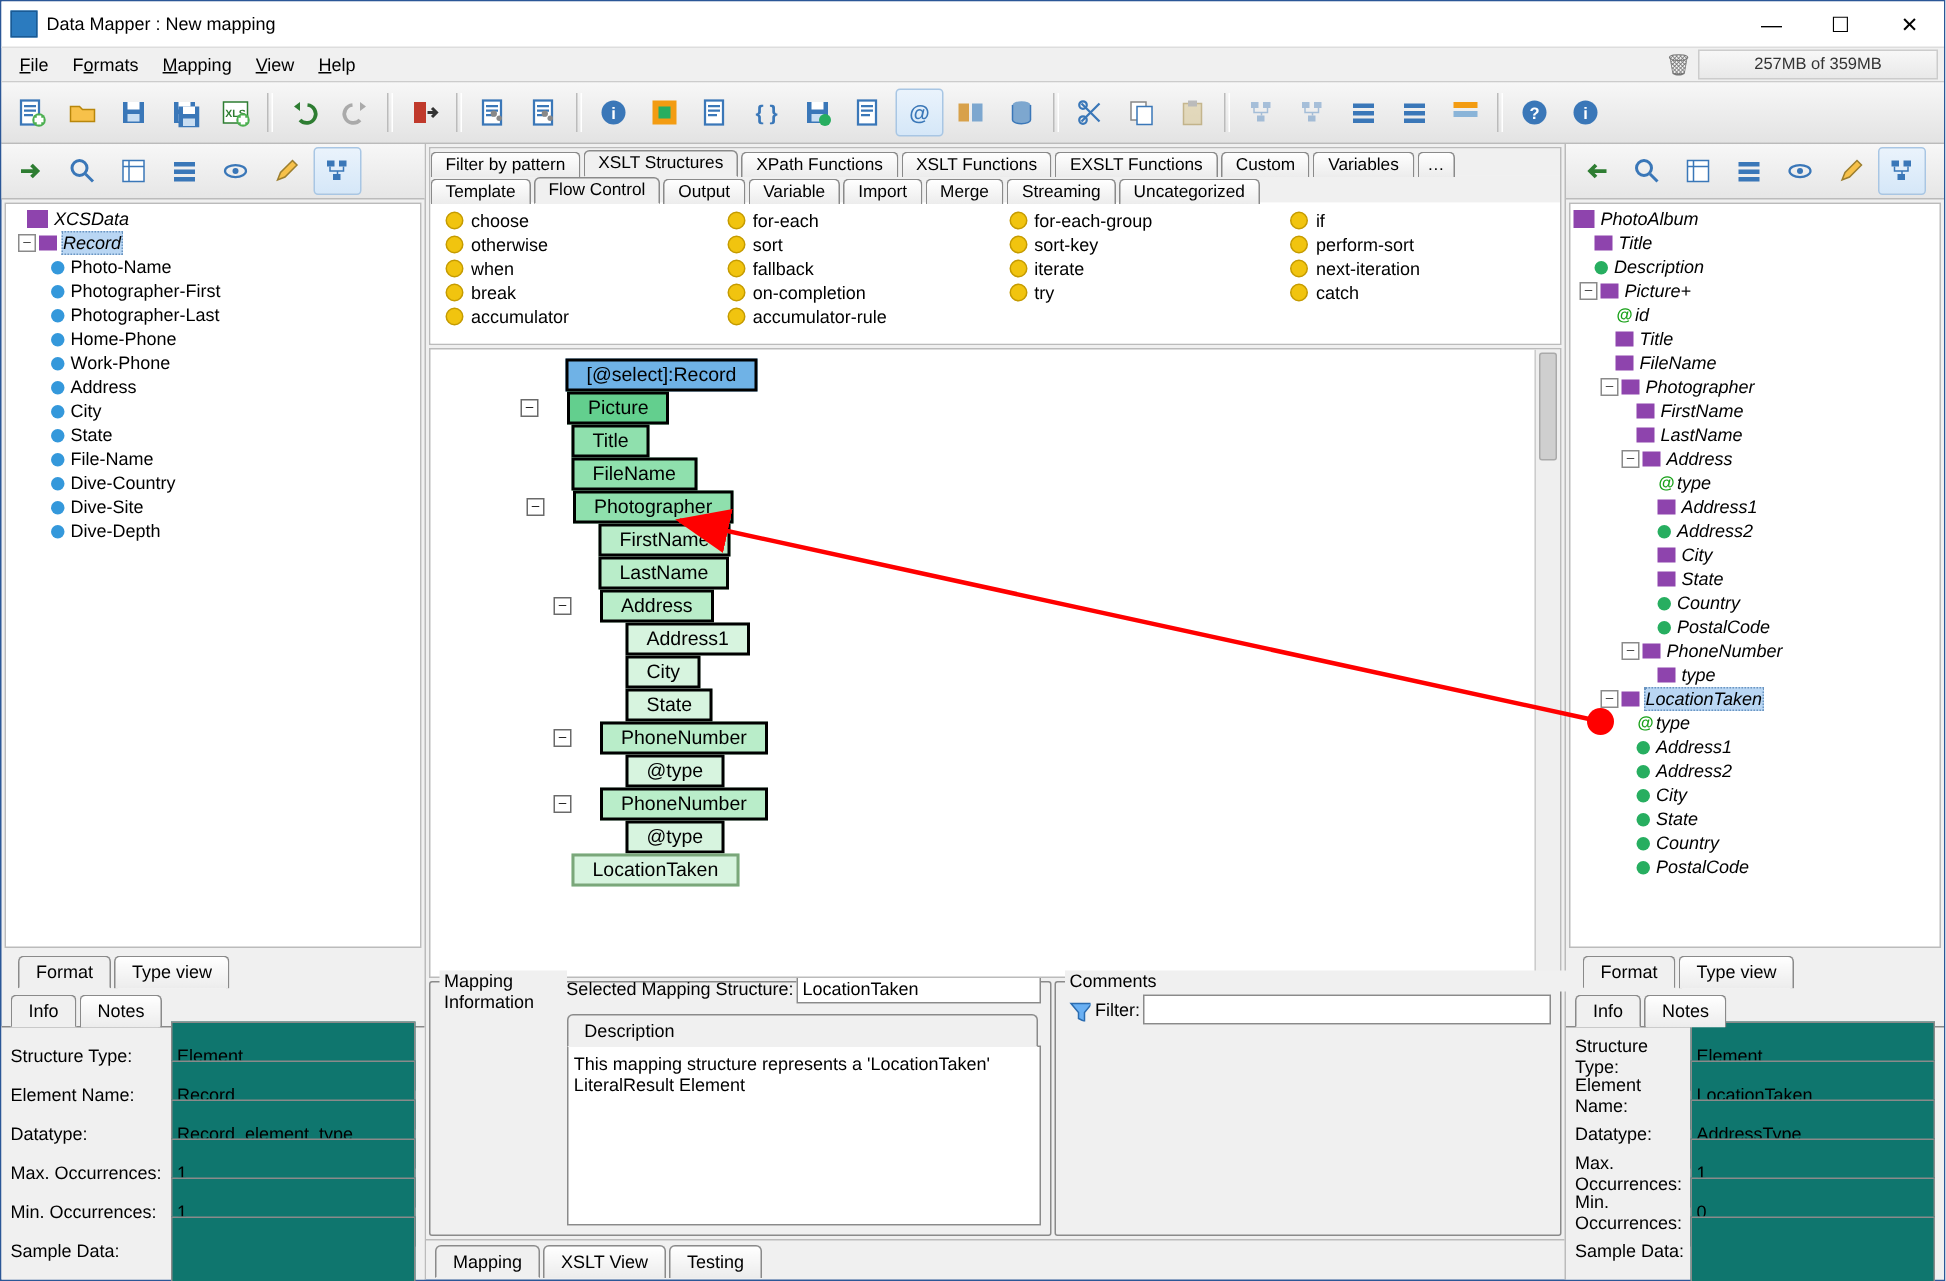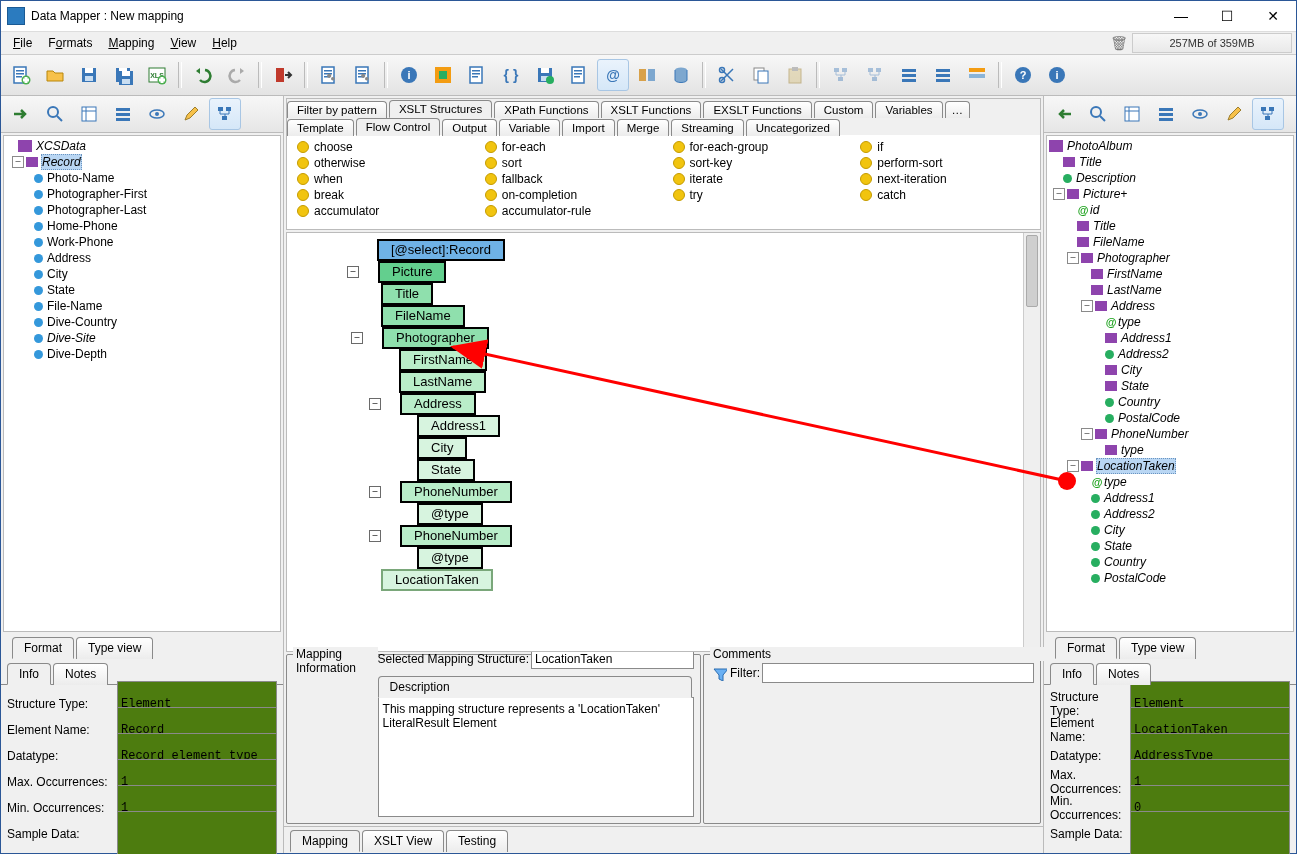--- a/index.html
+++ b/index.html
@@ -46,21 +46,21 @@
   .ico-dot{width:9px;height:9px;border-radius:50%;background:#3498db}
   .ico-dot.green{background:#27ae60}
   .ico-at{color:#19a119;font-weight:bold;font-size:11px;width:12px;text-align:center}
   
   .tabs{display:flex;gap:0;padding:2px 4px 0 6px}
   .tab{border:1px solid #8a8a8a;border-bottom:none;border-radius:4px 4px 0 0;padding:3px 11px;background:linear-gradient(#fff,#ececec);margin-right:2px;position:relative;top:1px}
   .tab.active{background:#f0f0f0;z-index:2;border-bottom:1px solid #f0f0f0}
   .prop-pane{border-top:1px solid #8a8a8a;background:#f0f0f0;padding:6px}
   .prop-row{display:flex;align-items:center;height:26px;gap:0}
   .prop-row label{width:126px}
-  .prop-row input{flex:1;height:18px;border:1px solid #8a8a8a;padding:13px 3px;font-family:Liberation Mono, monospace;font-size:12px;background:#4d7c0f}
+  .prop-row input{flex:1;height:18px;border:1px solid #8a8a8a;padding:13px 3px;font-family:Liberation Sans, sans-serif;font-size:12px;background:#0f766e}
   .fmt-tabs{display:flex;padding:2px 4px 0 11px}
   
   .mid-top{border:1px solid #bbb;margin:2px;background:#f7f7f7}
   .cat-tabs{display:flex;flex-wrap:nowrap;align-items:center;background:#f0f0f0}
   .cat-tabs .tab{font-size:11.5px;padding:2px 9px}
   .cat-tabs .tab.small{padding:2px 6px}
   .func-grid{display:grid;grid-template-columns:repeat(4,1fr);gap:0 18px;padding:4px 10px 10px 10px;background:#fff}
   .func{display:flex;align-items:center;gap:5px;height:16px}
   .func .b{width:10px;height:10px;border-radius:50%;background:#f1c40f;border:1px solid #c59b00}
   .map-area{flex:1;border:1px solid #bbb;margin:0 2px;background:#fff;position:relative;overflow:auto}
@@ -478,21 +478,21 @@
                 <span class="nlabel">State</span>
               </div>
               <div class="trow" style="padding-left: 28px;">
                 <span class="nico ico-dot"></span>
                 <span class="nlabel">File-Name</span>
               </div>
               <div class="trow" style="padding-left: 28px;">
                 <span class="nico ico-dot"></span>
                 <span class="nlabel">Dive-Country</span>
               </div>
-              <div class="trow" style="padding-left: 28px; font-style: italic;">
+              <div class="trow" style="padding-left: 28px;">
                 <span class="nico ico-dot"></span>
                 <span class="nlabel">Dive-Site</span>
               </div>
               <div class="trow" style="padding-left: 28px;">
                 <span class="nico ico-dot"></span>
                 <span class="nlabel">Dive-Depth</span>
               </div>
             </div>
         </div>
       </div>

